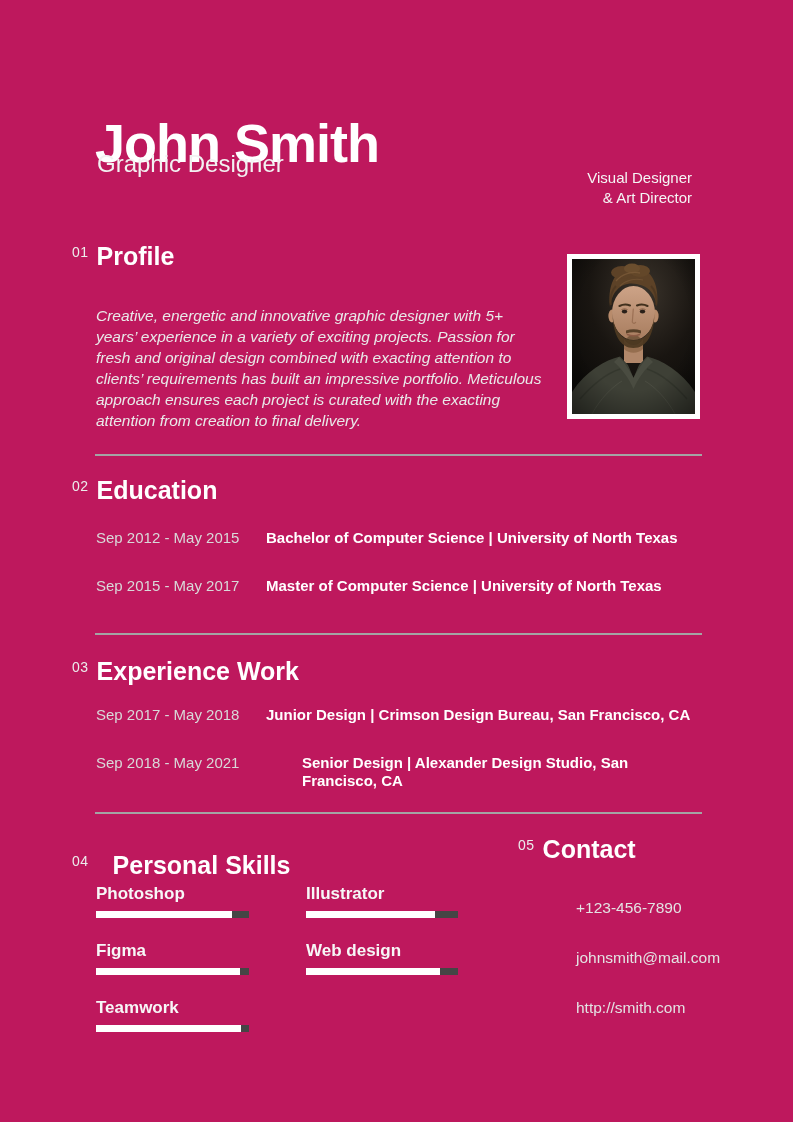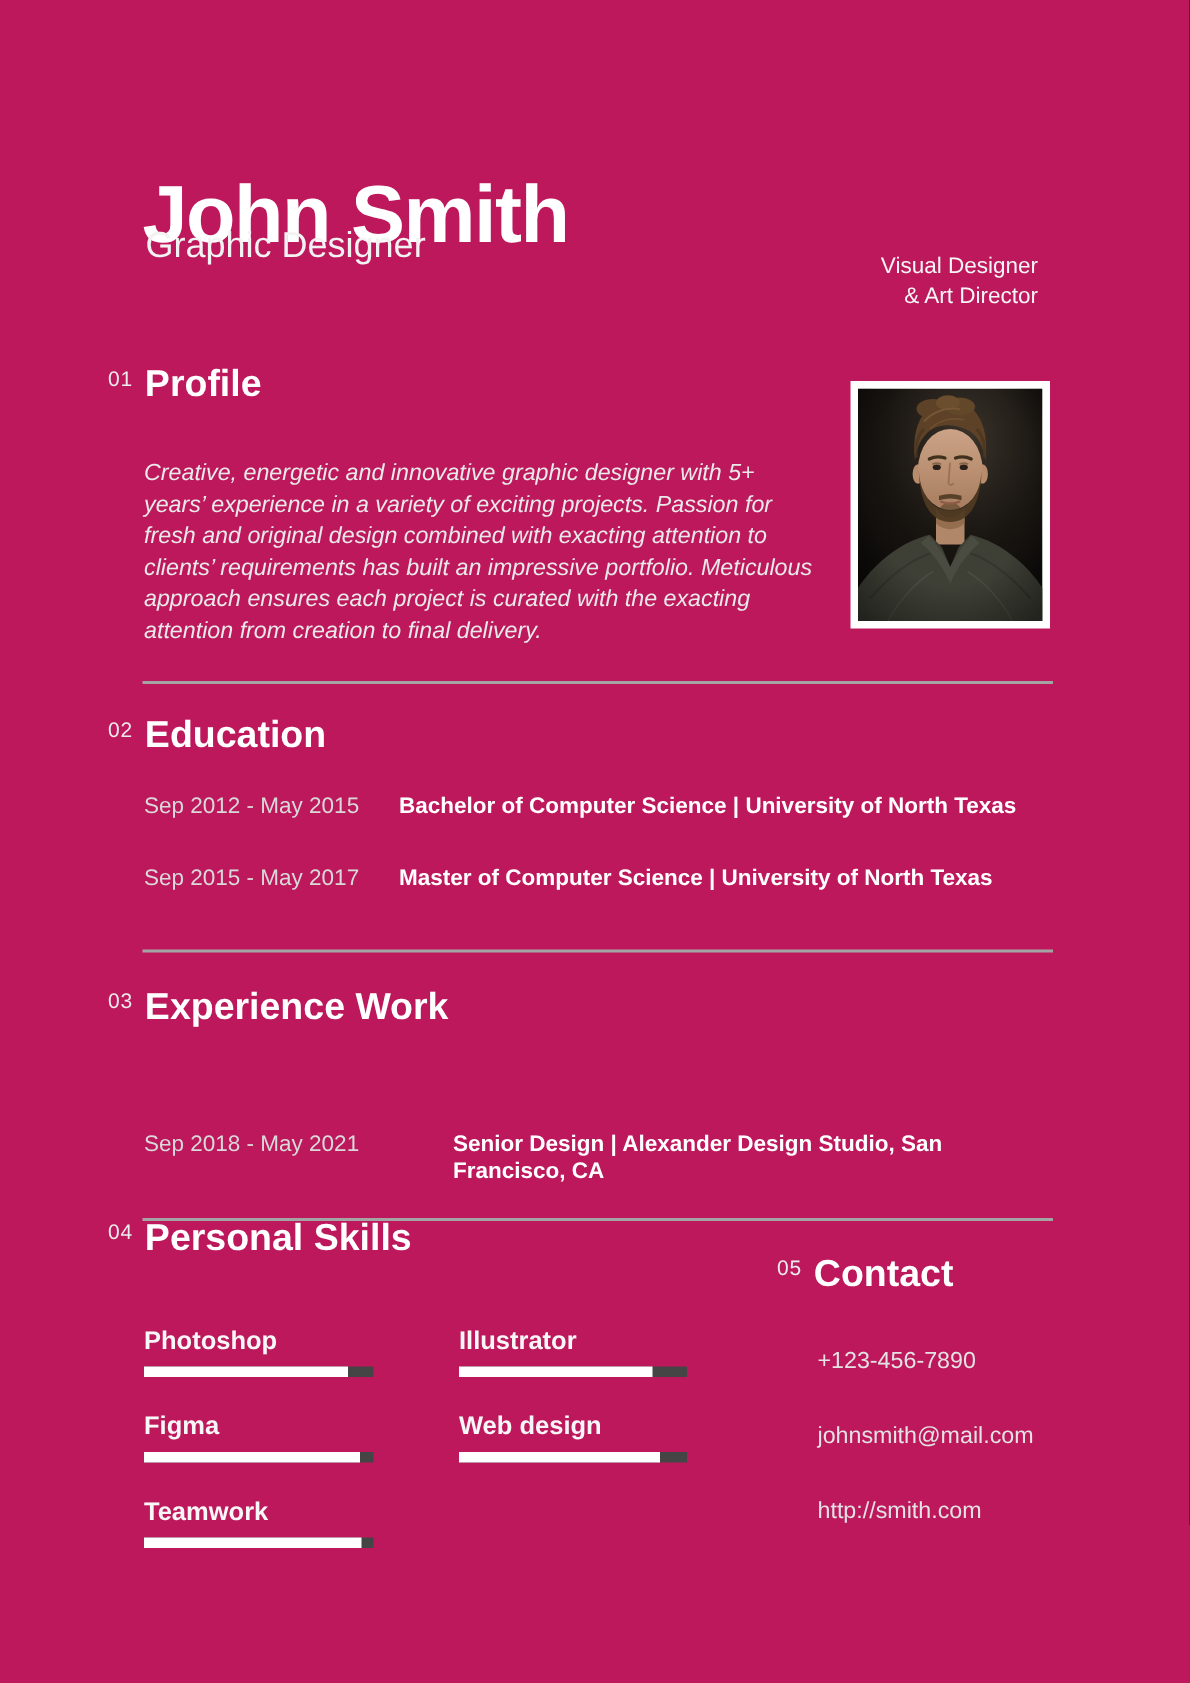--- a/index.html
+++ b/index.html
@@ -57,21 +57,21 @@
   .skills-grid {
     position: absolute; left: 96px; top: 884px;
     display: grid; grid-template-columns: 153px 152px;
     column-gap: 57px; row-gap: 23px;
   }
   .skill-label { font-size: 17px; font-weight: 600; color: #f7f7f7; margin-bottom: 7px; }
   .skill-track { width: 100%; height: 7px; background: #454545; }
   .skill-fill { height: 100%; background: #ffffff; }
   
   .contact-list {
-    position: absolute; left: 545px; top: 899px;
+    position: absolute; left: 576px; top: 899px;
     display: flex; flex-direction: column; gap: 33px;
     font-size: 15.5px; color: #e3e3e3; line-height: 17px;
   }
 </style>
 </head>
 <body>
 
 <div class="page">
 
   <h1 class="name">John Smith</h1>
@@ -165,28 +165,32 @@
     <div class="t-dates">Sep 2015 - May 2017</div>
     <div class="t-desc">Master of Computer Science | University of North Texas</div>
   </div>
 
   <div class="divider d2"></div>
 
   <div class="sec-head" style="left:72px; top:658px;">
     <span class="sec-num">03</span>
     <span class="sec-title">Experience Work</span>
   </div>
+  <div class="t-row" style="top:706px;">
+    <div class="t-dates">Sep 2017 - May 2018</div>
+    <div class="t-desc">Junior Design | Crimson Design Bureau, San Francisco, CA</div>
+  </div>
   <div class="t-row" style="top:754px;gap:36px;">
     <div class="t-dates">Sep 2018 - May 2021</div>
     <div class="t-desc">Senior Design | Alexander Design Studio, San Francisco, CA</div>
   </div>
 
   <div class="divider d3"></div>
 
-  <div class="sec-head" style="left:72px; top:812px;">
+  <div class="sec-head" style="left:72px; top:852px;gap:16px;">
     <span class="sec-num">04</span>
     <span class="sec-title">Personal Skills</span>
   </div>
   <div class="skills-grid">
     <div class="skill">
       <div class="skill-label">Photoshop</div>
       <div class="skill-track">
         <div class="skill-fill" style="width: 89%;"></div>
       </div>
     </div>

